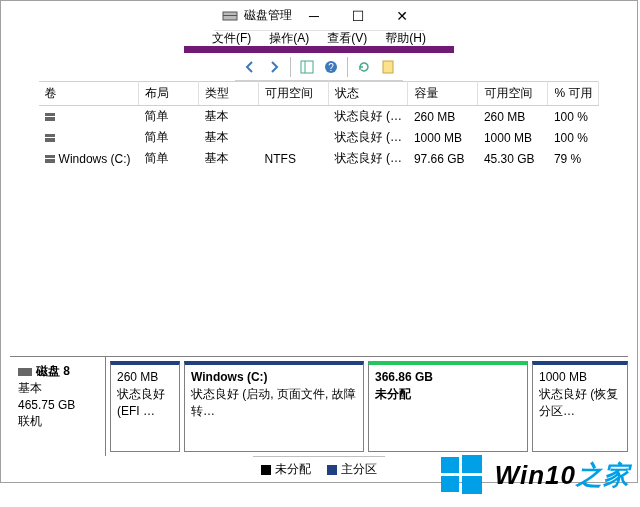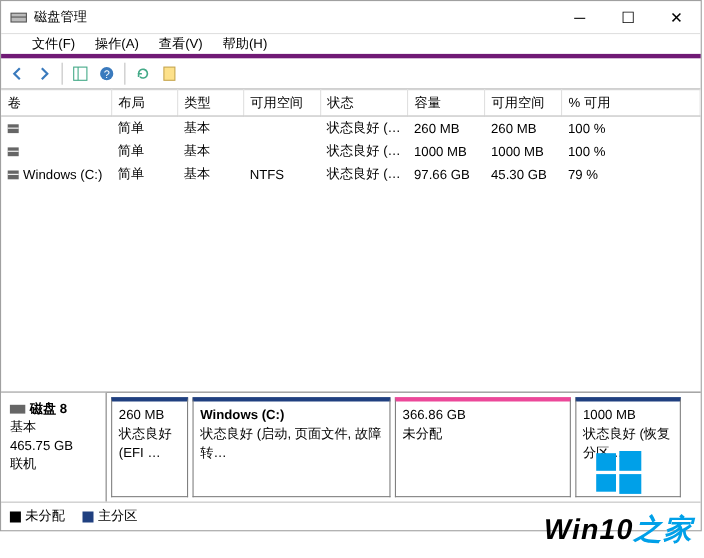--- a/index.html
+++ b/index.html
@@ -1,44 +1,44 @@
 <!DOCTYPE html>
 <html><head>
 <meta charset="utf-8">
 <style>
   * { box-sizing: border-box; margin: 0; padding: 0; font-family: "Microsoft YaHei", "Segoe UI", sans-serif; }
   body { background: #fff; font-size: 12px; color: #000; width: 640px; height: 507px; overflow: hidden; position: relative; }
-  .window { border: 1px solid #a0a0a0; width: 638px; height: 483px; background: #fff; display: flex; flex-direction: column; }
+  .window { border: 1px solid #a0a0a0; width: 638px; height: 483px; background: #fff; display: flex; flex-direction: column; align-items: center; }
   .titlebar { height: 30px; display: flex; align-items: center; border-bottom: 1px solid #e0e0e0; }
   .titlebar .icon { width: 16px; height: 16px; margin: 0 6px 0 8px; display:flex; align-items:center; justify-content:center; }
   .titlebar .title { flex: 1; font-size: 12px; }
   .win-controls { display: flex; }
   .win-controls div { width: 44px; height: 28px; display: flex; align-items: center; justify-content: center; font-size: 14px; font-family: "Segoe MDL2 Assets", sans-serif; }
-  .menubar { height: 22px; display: flex; align-items: center; padding: 0 20px; border-bottom: 4px solid #701a75; gap: 2px; }
+  .menubar { height: 22px; display: flex; align-items: center; padding: 0 20px; border-bottom: 7px solid #701a75; gap: 2px; }
   .menubar span { padding: 2px 8px; font-size: 12px; }
   .toolbar { height: 28px; display: flex; align-items: center; padding: 2px 4px; border-bottom: 1px solid #d0d0d0; gap: 2px; }
   .tool-btn { width: 22px; height: 22px; border: 1px solid transparent; display:flex; align-items:center; justify-content:center; }
   .tool-sep { width: 1px; height: 20px; background: #c0c0c0; margin: 0 3px; }
   .table-wrap { flex: 0 0 auto; }
   table.volumes { width: 100%; border-collapse: collapse; font-size: 12px; }
   table.volumes th { text-align: left; font-weight: normal; background: #fff; border-top: 1px solid #d0d0d0; border-bottom: 1px solid #d0d0d0; border-right: 1px solid #e0e0e0; padding: 3px 6px; }
   table.volumes td { padding: 2px 6px; white-space: nowrap; }
   .vol-icon { display:inline-block; width:10px; height:8px; background:#666; vertical-align:middle; margin-right:4px; position:relative; }
   .vol-icon::after{content:"";position:absolute;left:0;top:3px;width:10px;height:1px;background:#fff;}
   .mid-space { flex: 1; }
   .graphics { border-top: 1px solid #808080; display:flex; height: 100px; }
   .disk-header { width: 96px; background:#fff; border-right:1px solid #808080; padding:6px 8px; font-size:12px; line-height:1.4; }
   .disk-header .drive-icon { display:inline-block; width:14px; height:8px; background:#666; margin-right:4px; vertical-align:middle; }
   .partitions { flex:1; display:flex; padding:4px 0; }
   .part { border:1px solid #808080; margin-left:4px; padding:4px 6px; font-size:12px; line-height:1.4; position:relative; }
   .part.primary { border-top: 4px solid #204080; }
-  .part.unalloc { border-top: 4px solid #ec4899; }
+  .part.unalloc { border-top: 4px solid #22c55e; font-weight: bold; }
   .legend { border-top:1px solid #c0c0c0; padding:4px 8px; display:flex; gap:16px; font-size:12px; align-items:center; margin-top:auto; }
   .legend-sw { width:10px; height:10px; display:inline-block; margin-right:4px; vertical-align:middle; }
-  .watermark { position:absolute; right:10px; bottom:8px; display:flex; align-items:center; gap:10px;flex-direction:column; }
+  .watermark { position:absolute; right:10px; bottom:8px; display:flex; align-items:center; gap:10px; }
   .watermark svg { width:48px; height:48px; }
   .watermark .txt { font-family: Arial, sans-serif; }
   .watermark .big { font-size:26px; font-weight:bold; font-style:italic; letter-spacing:1px; }
   .watermark .url { font-size:13px; color:#333; letter-spacing:1px; }
   .hl { color:#00a0e8; font-style: italic; }
   .bold { font-weight: bold; }
 </style>
 </head>
 <body>
 

